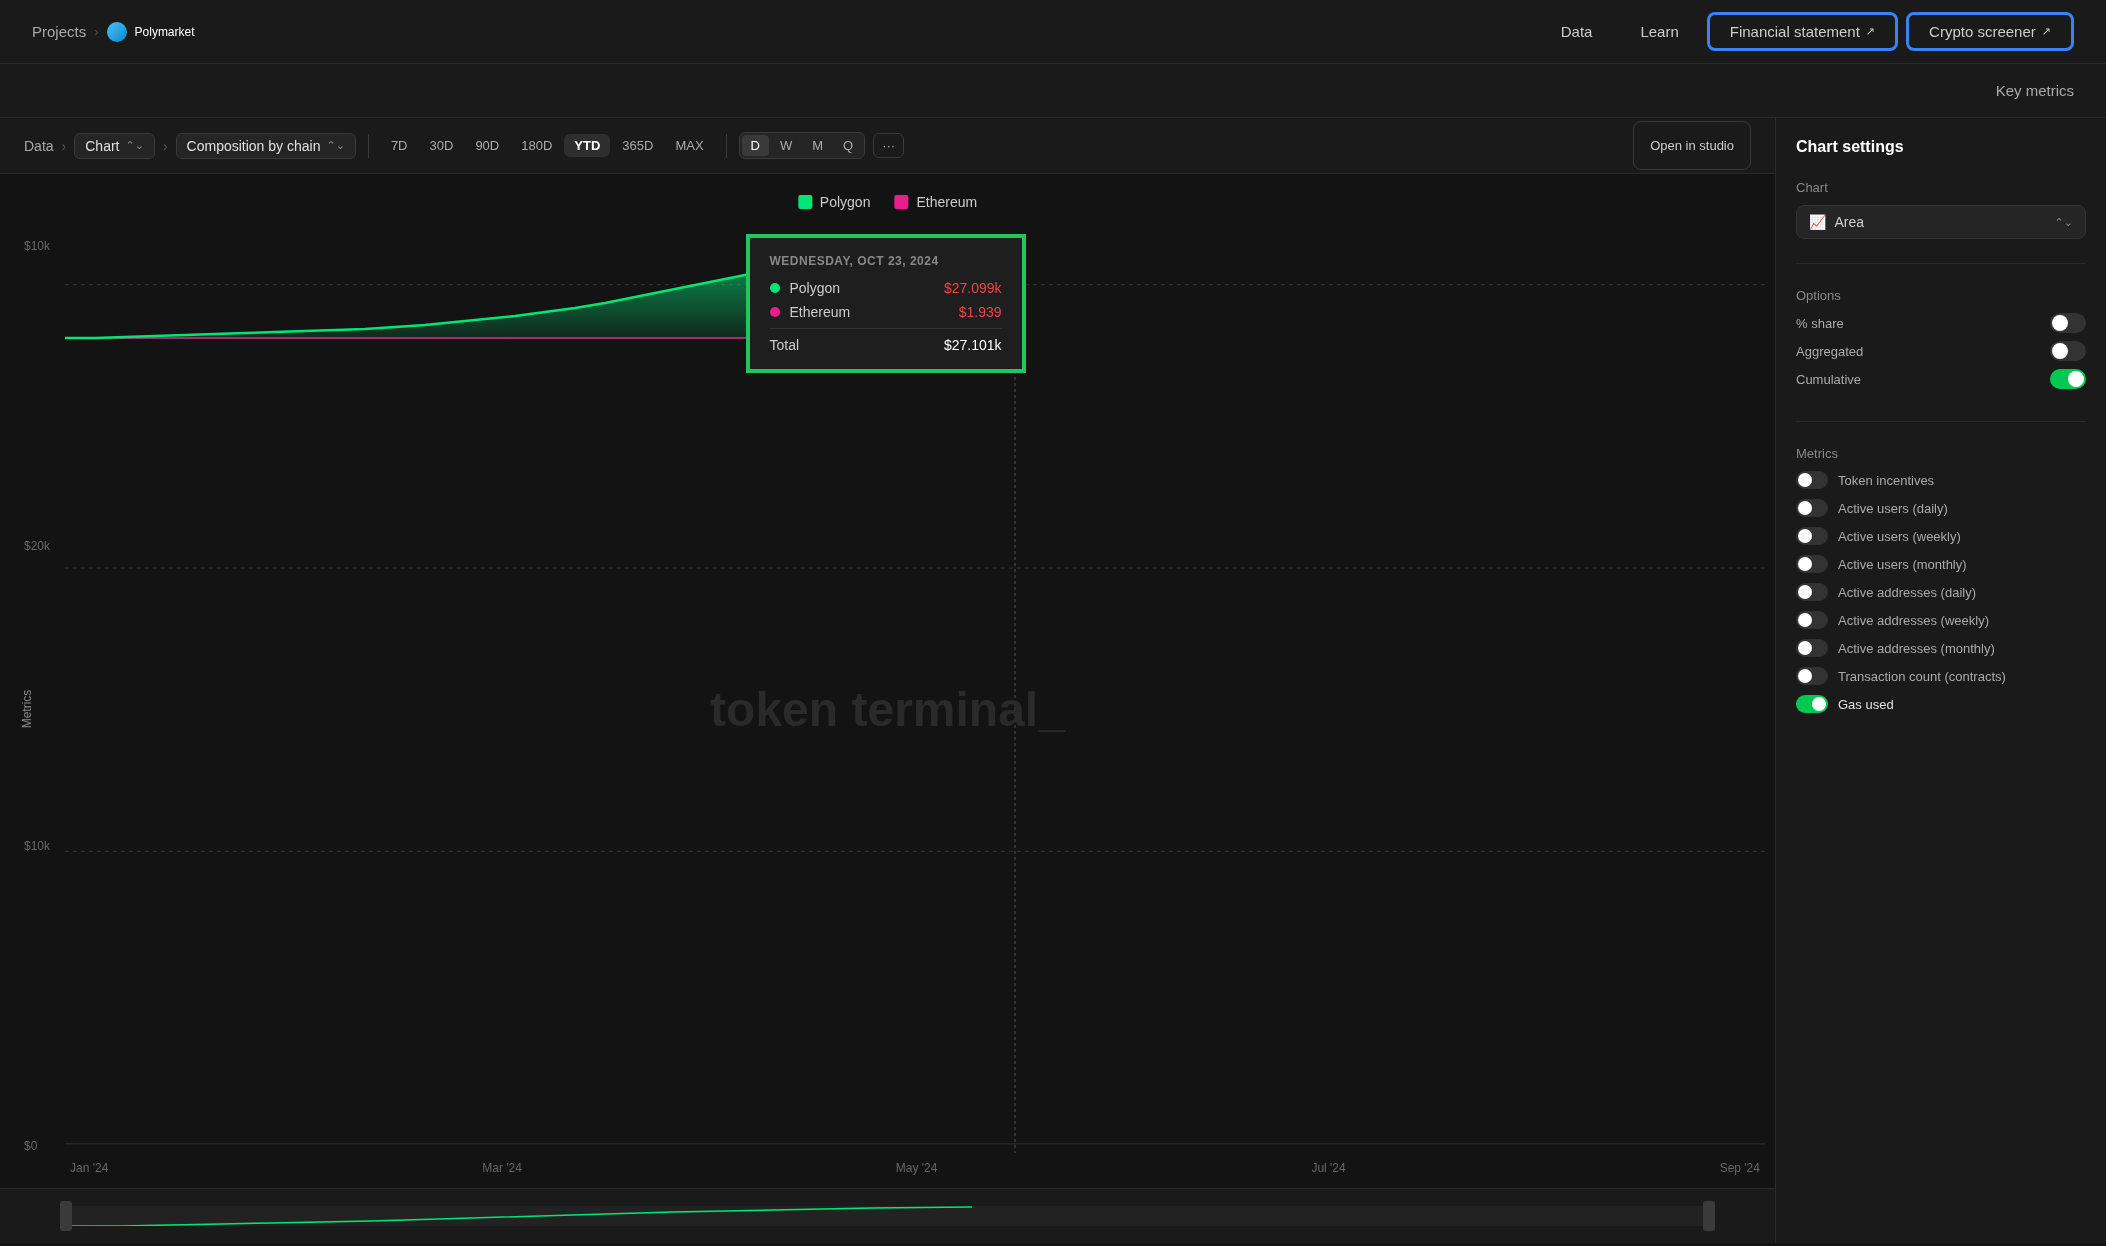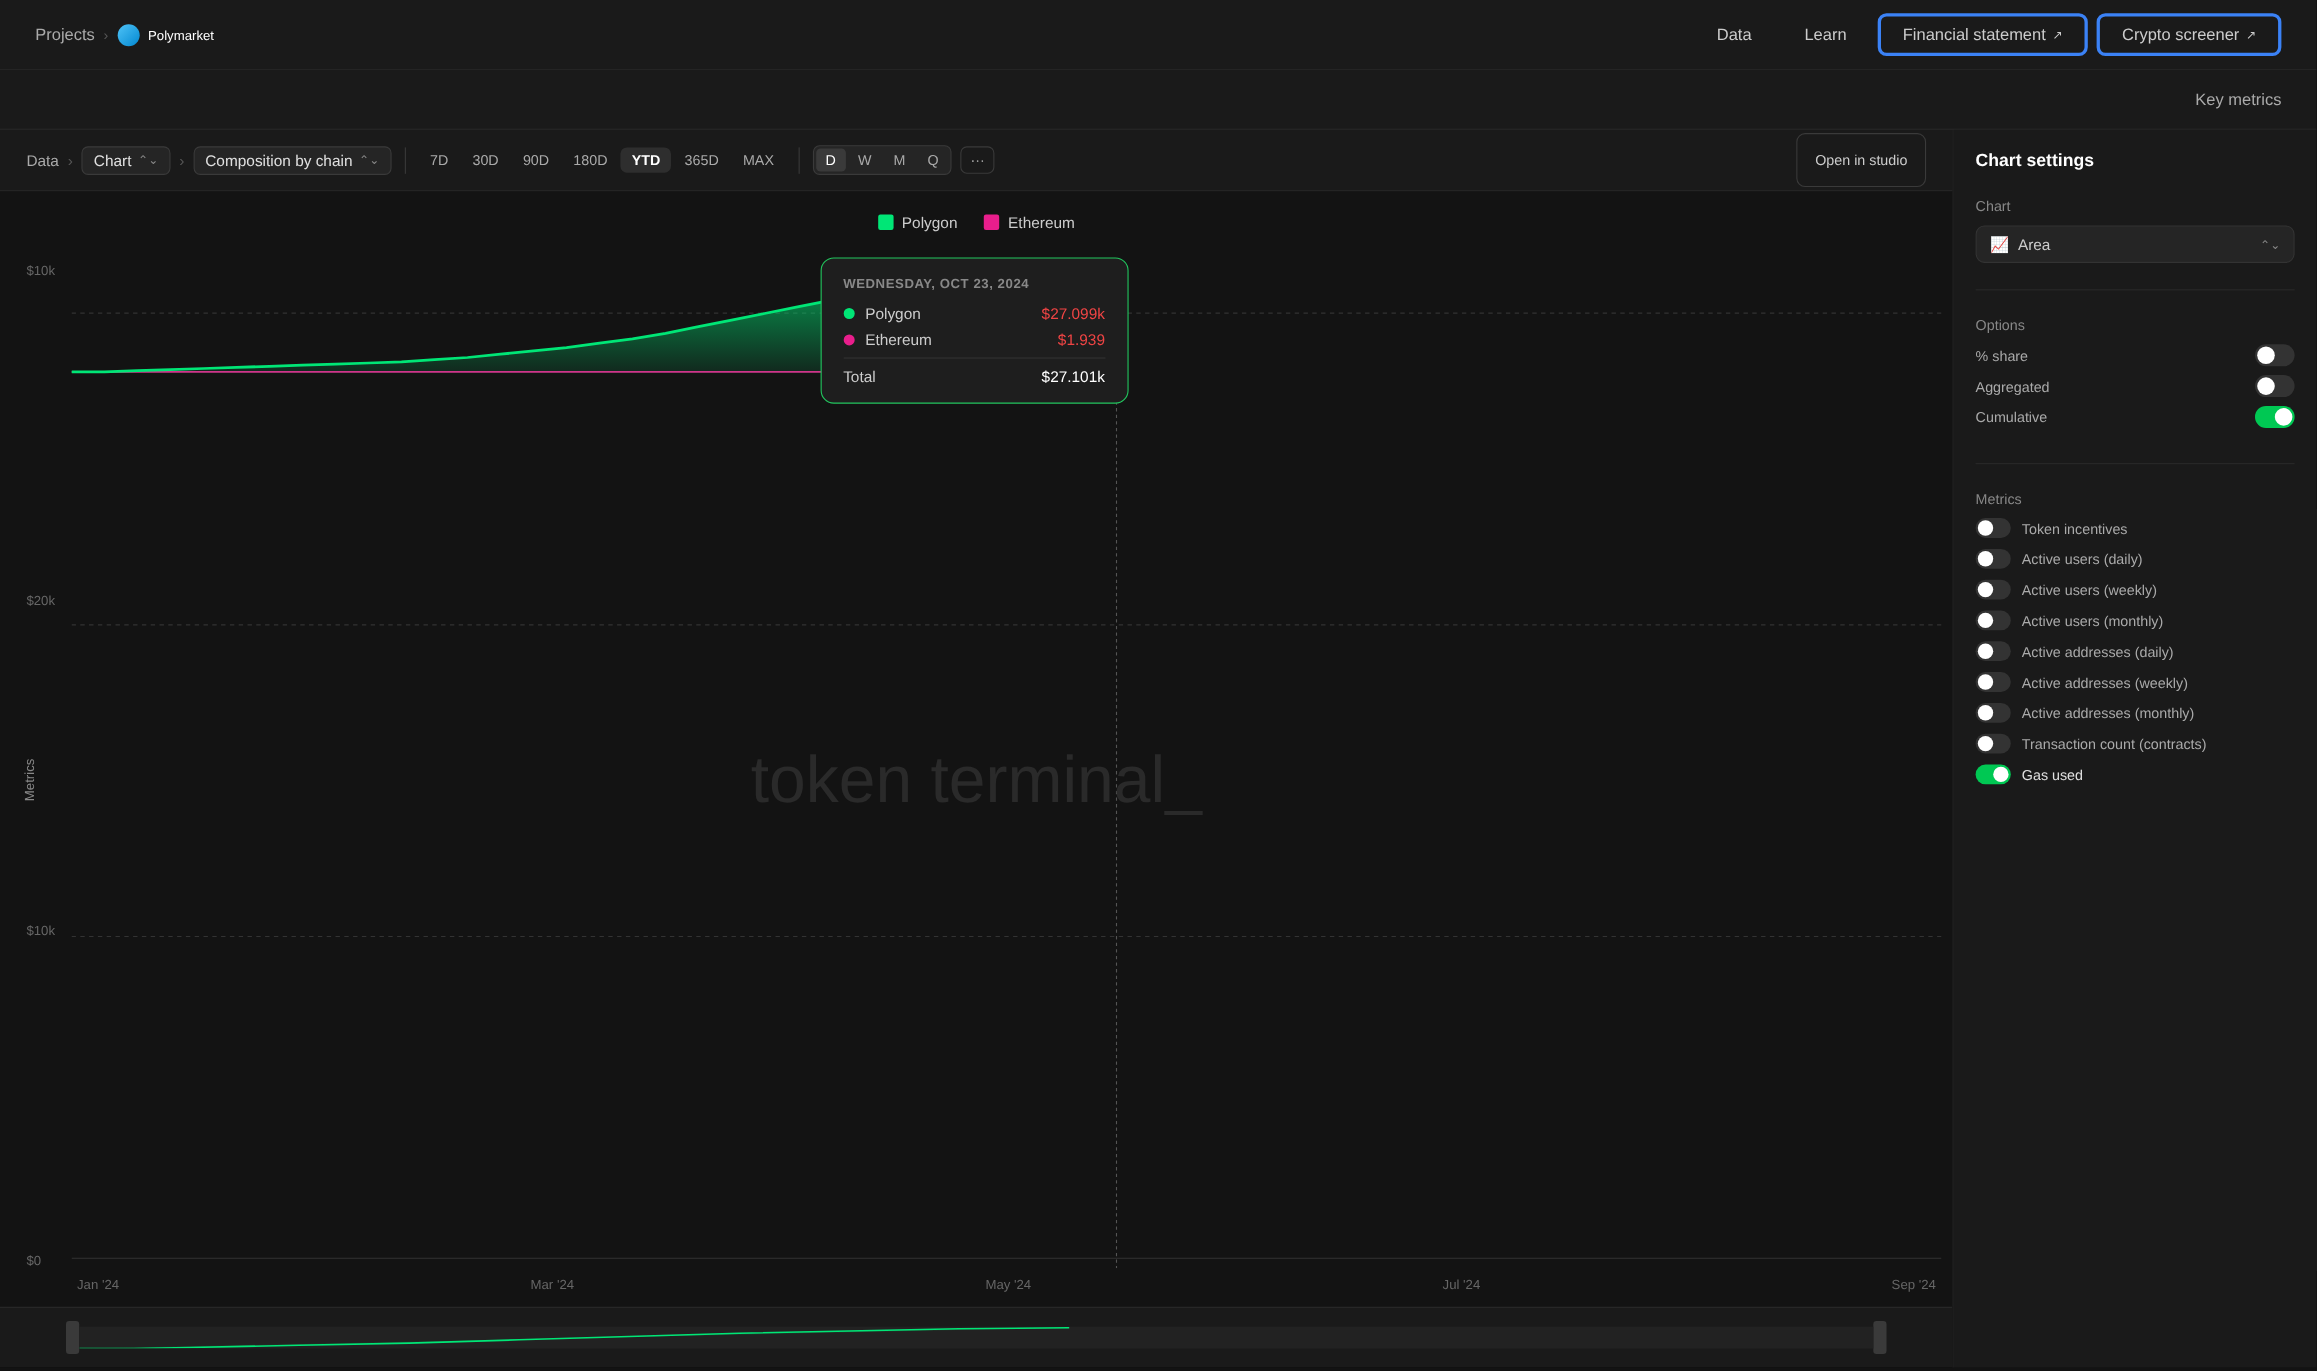--- a/index.html
+++ b/index.html
@@ -271,35 +271,35 @@
       font-size: 12px;
     }
 
     
     .watermark {
       position: absolute;
       top: 50%;
       left: 50%;
       transform: translate(-50%, -50%);
       color: #2a2a2a;
-      font-size: 60px;
-      font-weight: 400;
+      font-size: 48px;
+      font-weight: 700;
       white-space: nowrap;
       pointer-events: none;
       z-index: 1;
     }
 
     
     .chart-tooltip {
       position: absolute;
       top: 60px;
       left: 42%;
       background: #1e1e1e;
-      border: 1px solid #22c55e;
-      border-radius: 12px;
+      border: 4px solid #22c55e;
+      border-radius: 0;
       padding: 16px 20px;
       min-width: 280px;
       z-index: 20;
     }
     .tooltip-date {
       color: #888;
       font-size: 12px;
       font-weight: 600;
       letter-spacing: 0.5px;
       margin-bottom: 12px;

